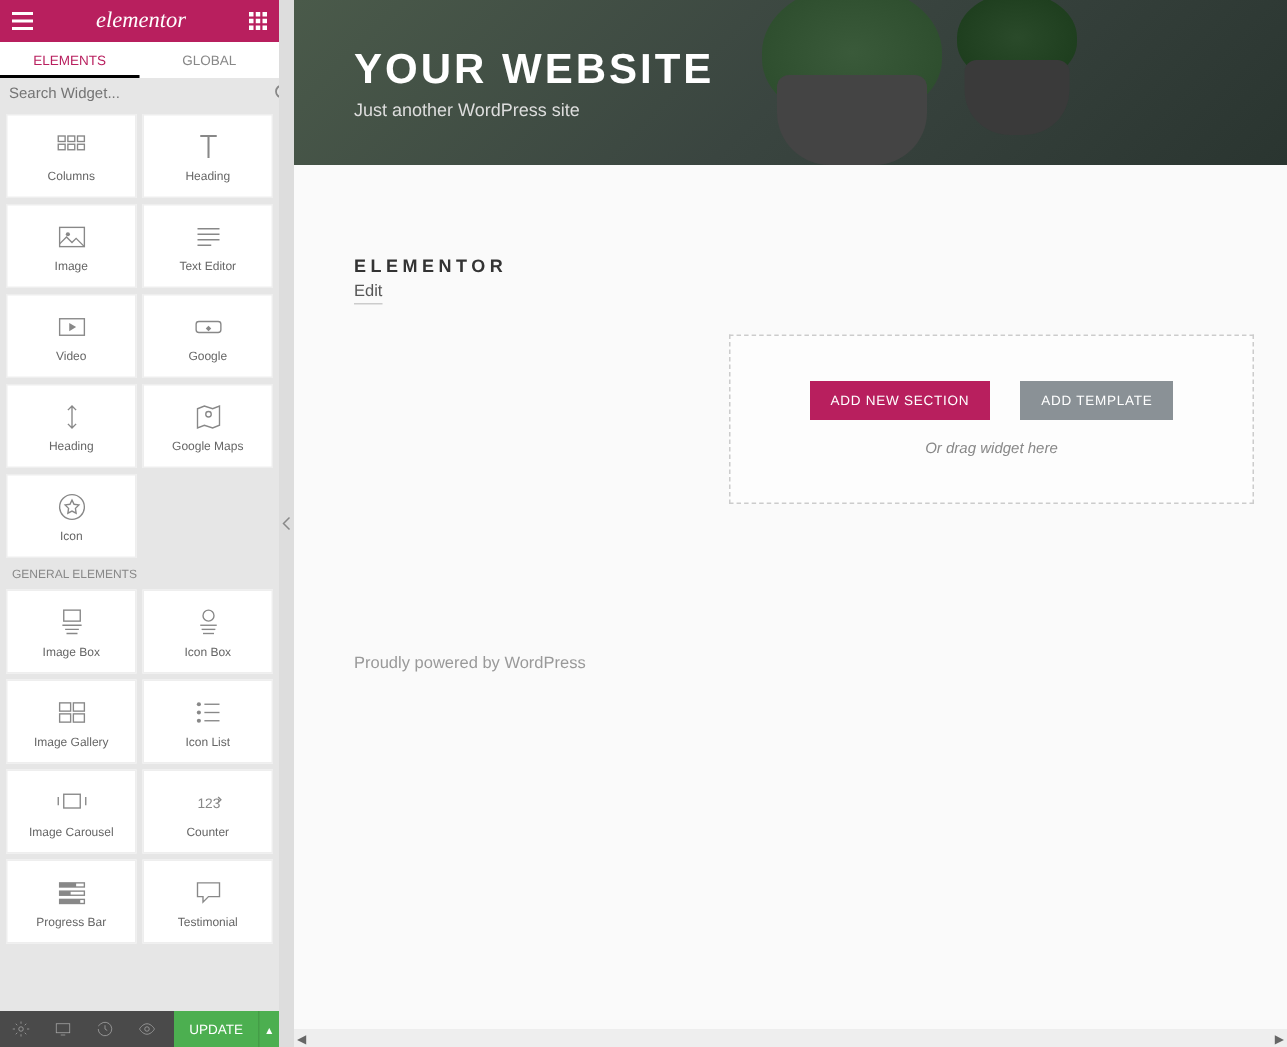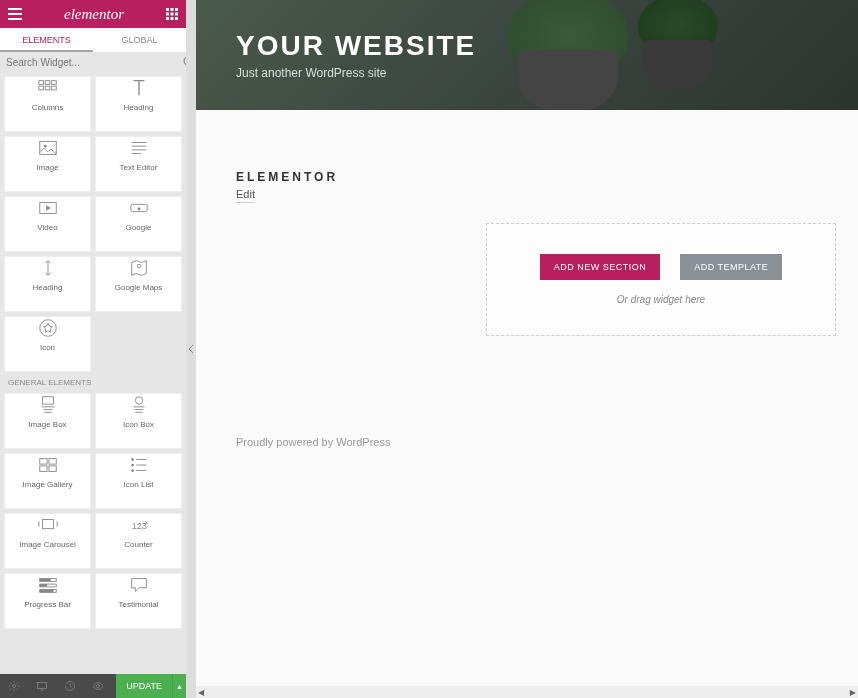--- a/index.html
+++ b/index.html
@@ -9,29 +9,29 @@
 
 
 .sidebar { width: 186px; background: #e6e6e6; display: flex; flex-direction: column; }
 .sidebar-header { background: #b81f5e; height: 28px; display: flex; align-items: center; justify-content: space-between; padding: 0 8px; }
 .hamburger { color: #fff; font-size: 16px; cursor: pointer; }
 .logo { color: #fff; font-family: cursive; font-size: 15px; font-style: italic; }
 .grid-icon { color: #fff; font-size: 14px; cursor: pointer; }
 
 .tabs { display: flex; height: 24px; background: #fff; }
 .tab { flex: 1; text-align: center; font-size: 9px; line-height: 24px; color: #888; cursor: pointer; }
-.tab.active { color: #b81f5e; border-bottom: 2px solid #a3a3a3; }
+.tab.active { color: #b81f5e; border-bottom: 2px solid #000000; }
 
 .search-row { display: flex; align-items: center; padding: 4px 6px; background: #e6e6e6; gap: 45px; }
 .search-input { flex: 1; border: none; background: transparent; font-size: 10px; color: #666; outline: none; }
 .search-icon { width: 12px; height: 12px; }
 
 .widgets { flex: 1; overflow-y: auto; padding: 4px; }
 .widget-grid { display: grid; grid-template-columns: 1fr 1fr; gap: 4px; }
-.widget { background: #fff; height: 56px; display: flex; flex-direction: column; align-items: center; cursor: grab; border: 1px solid #eee; }
+.widget { background: #fff; height: 56px; display: flex; flex-direction: column; align-items: center; justify-content: center; cursor: grab; border: 1px solid #eee; }
 .widget-icon { width: 22px; height: 22px; margin-bottom: 4px; }
 .widget-label { font-size: 8px; color: #666; }
 
 .section-header { font-size: 8px; color: #888; padding: 6px 4px; }
 
 .sidebar-footer { height: 24px; background: #4a4a4a; display: flex; align-items: center; }
 .footer-btn { width: 28px; height: 24px; display: flex; align-items: center; justify-content: center; color: #aaa; cursor: pointer; font-size: 11px; }
 .update-btn { background: #4caf50; color: #fff; font-size: 9px; height: 24px; padding: 0 10px; display: flex; align-items: center; cursor: pointer; margin-left: auto; }
 .update-caret { background: #4caf50; color: #fff; width: 14px; height: 24px; display: flex; align-items: center; justify-content: center; font-size: 8px; cursor: pointer; border-left: 1px solid rgba(0,0,0,0.1); }
 

